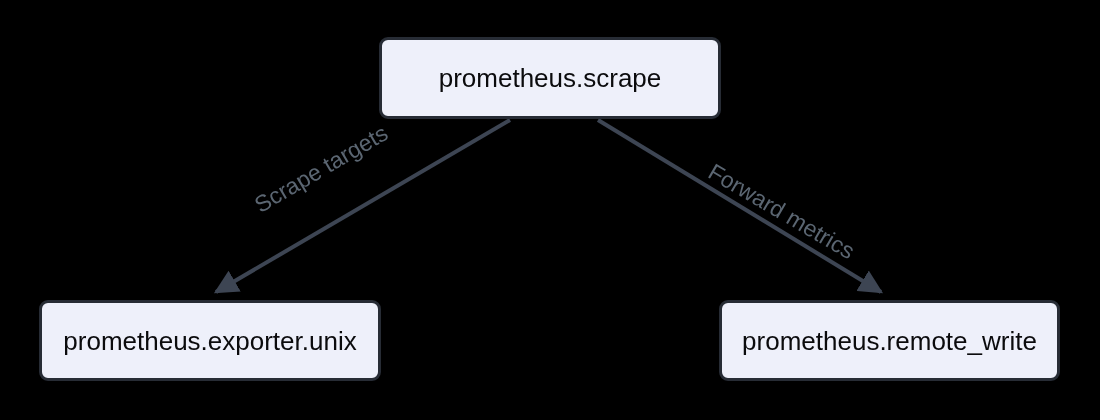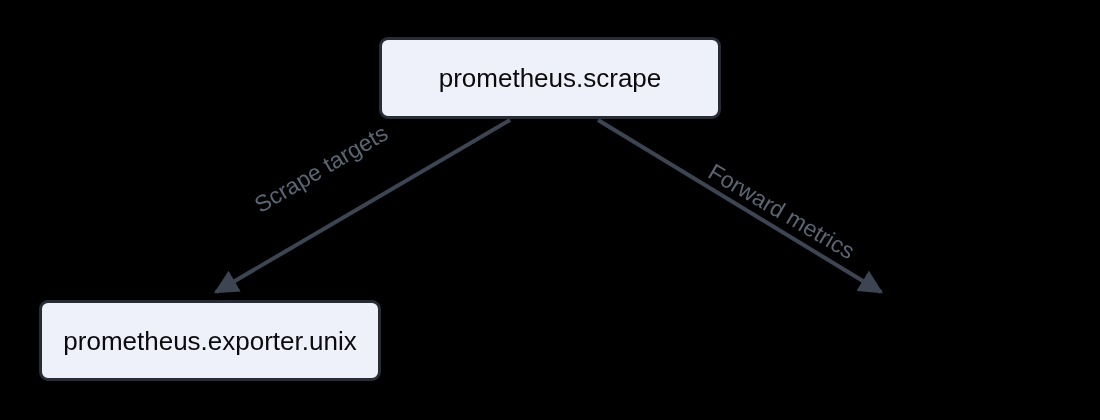--- a/index.html
+++ b/index.html
@@ -106,18 +106,21 @@
   </svg>
 
   <div class="node-box" id="node-exporter">
     <span class="node-label">prometheus.exporter.unix</span>
   </div>
 
   <div class="node-box" id="node-scrape">
     <span class="node-label">prometheus.scrape</span>
   </div>
 
+  <div class="node-box" id="node-remotewrite">
+    <span class="node-label">prometheus.remote_write</span>
+  </div>
 
   <div class="edge-label" id="edge-label-left">Scrape targets</div>
 
   <div class="edge-label" id="edge-label-right">Forward metrics</div>
 
 </div>
 
 </body></html>

